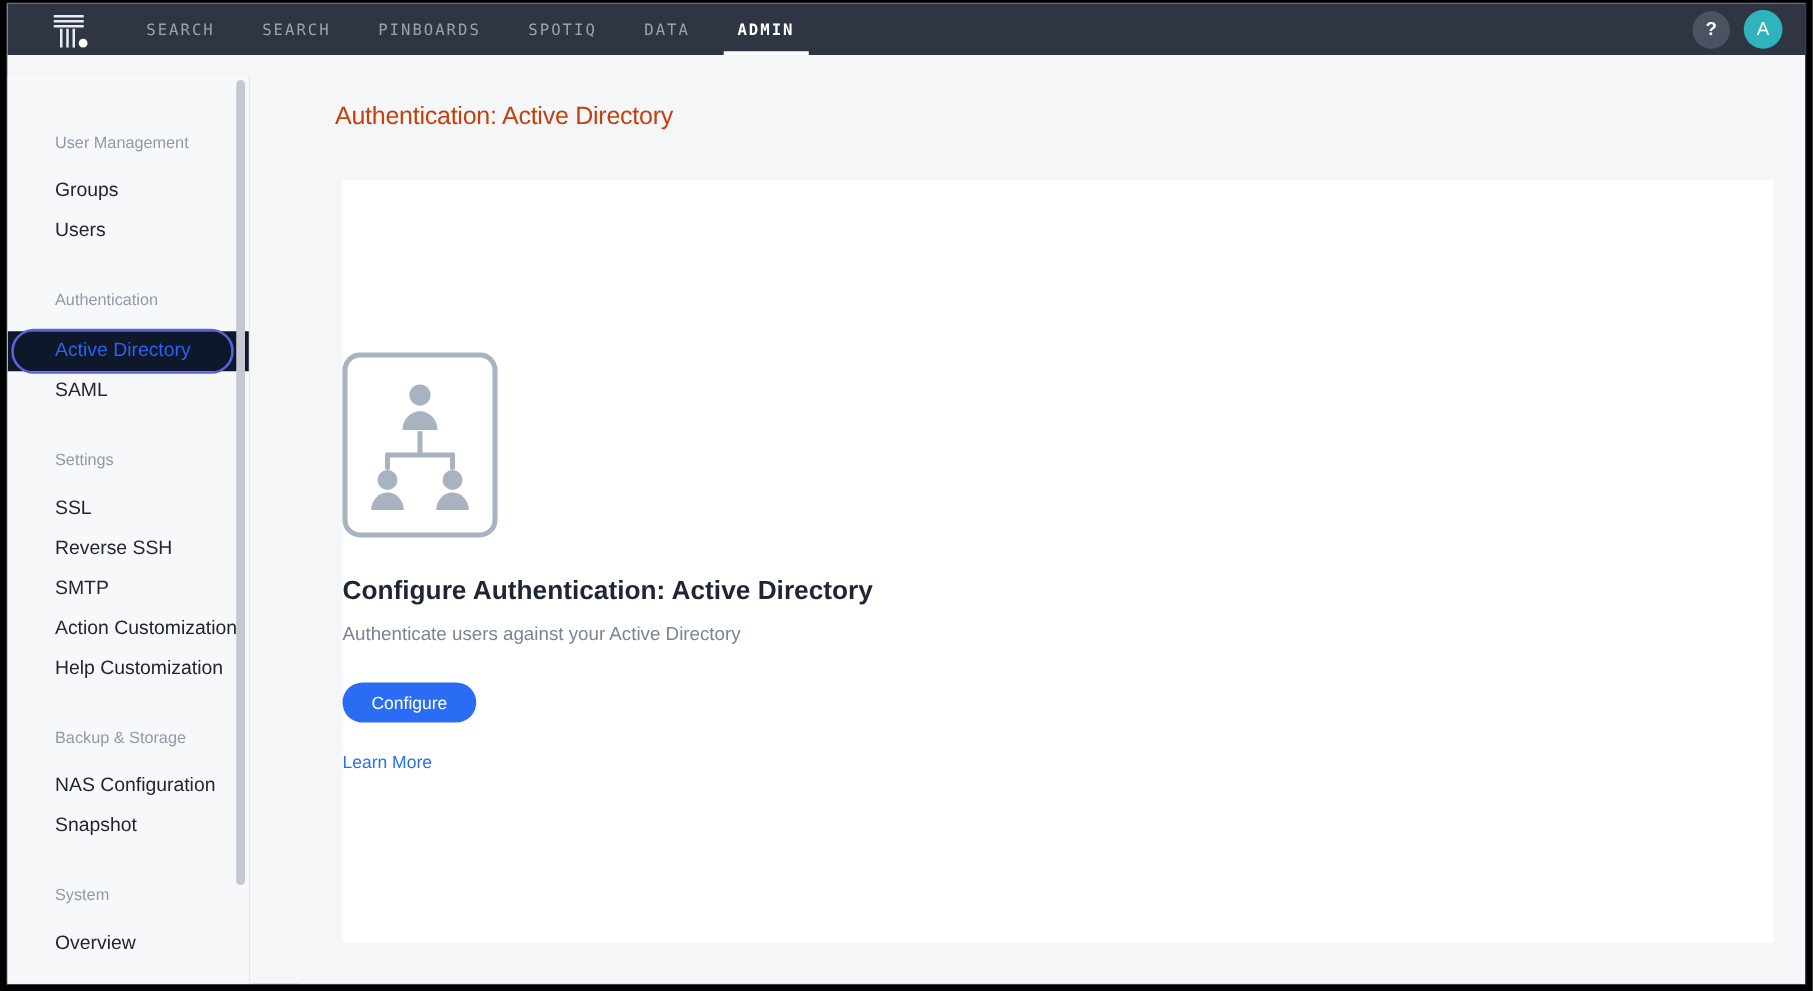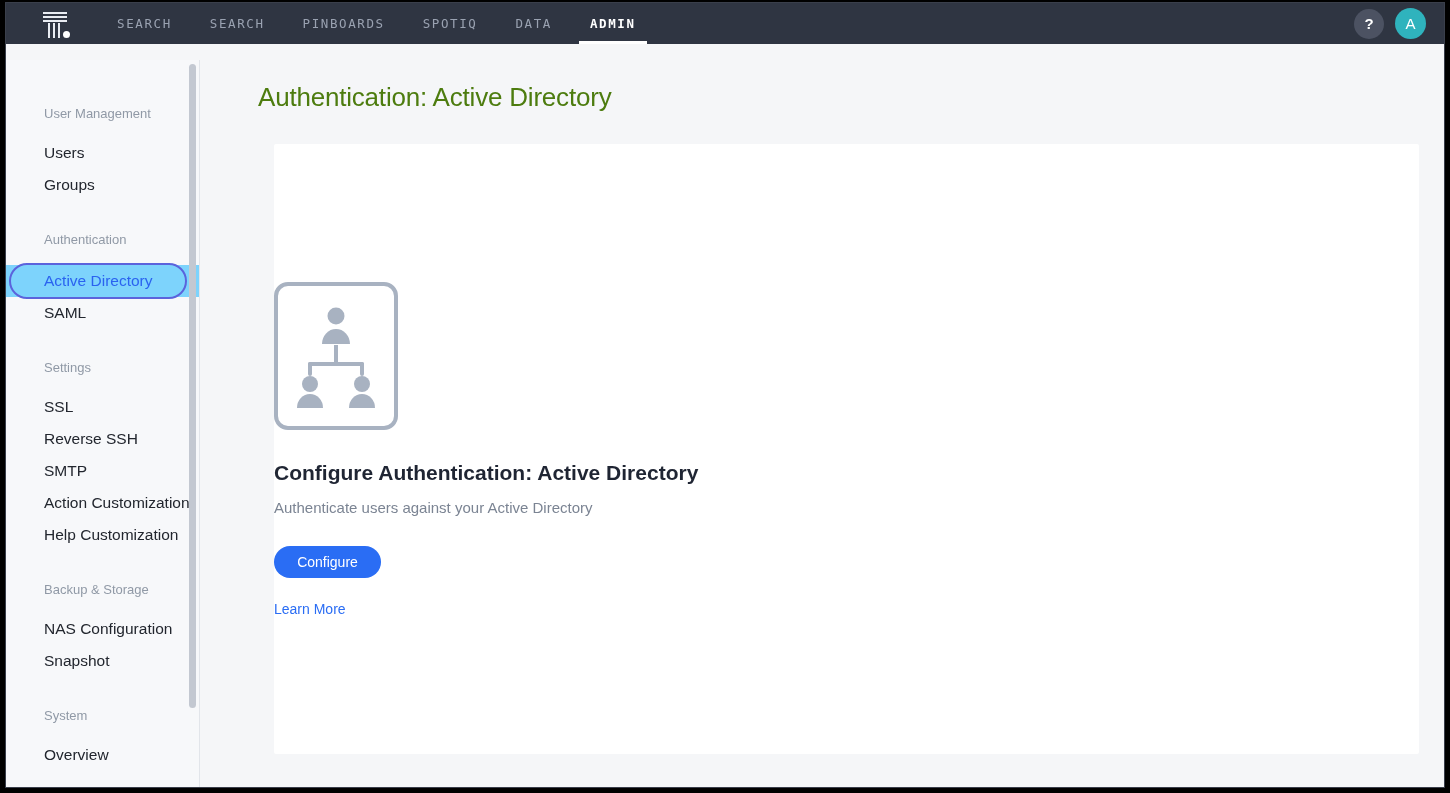--- a/index.html
+++ b/index.html
@@ -175,21 +175,21 @@
     height: 32px;
     display: flex;
     align-items: center;
     padding-left: 38px;
     font-size: 15.5px;
     color: #22262e;
     cursor: pointer;
     user-select: none;
   }
   .nav-item.selected {
-    background: #7dd3fc;
+    background: #0f172a;
     color: #2a62f0;
     margin-top: 16px;
   }
   .nav-item.selected .focus-ring {
     position: absolute;
     left: 3px;
     top: -2px;
     width: 178px;
     height: 36px;
     border: 2px solid #5b63dc;
@@ -219,24 +219,24 @@
   #content {
     position: absolute;
     left: 234px; top: 0;
     width: 1204px;
     height: 743px;
     background: #f5f6f8;
     overflow: hidden;
   }
   #page-title {
     position: absolute;
-    left: 18px;
+    left: 28px;
     top: 38px;
-    font-size: 26px;
-    color: #4d7c0f;
+    font-size: 20px;
+    color: #c2410c;
     letter-spacing: -0.2px;
   }
 
   #empty-card {
     position: absolute;
     left: 34px;
     top: 100px;
     width: 1145px;
     height: 610px;
     background: #ffffff;
@@ -330,24 +330,24 @@
   </div>
 
   <div id="body-area">
 
     <div id="sidebar">
       <div id="sidebar-scroll">
 
         <div class="nav-section">
           <div class="nav-section-label">User Management</div>
           <div class="nav-item">
+            <span>Groups</span>
+          </div>
+          <div class="nav-item">
             <span>Users</span>
-          </div>
-          <div class="nav-item">
-            <span>Groups</span>
           </div>
         </div>
 
         <div class="nav-section">
           <div class="nav-section-label">Authentication</div>
           <div class="nav-item selected">
             <span class="focus-ring"></span>
             <span>Active Directory</span>
           </div>
           <div class="nav-item">

